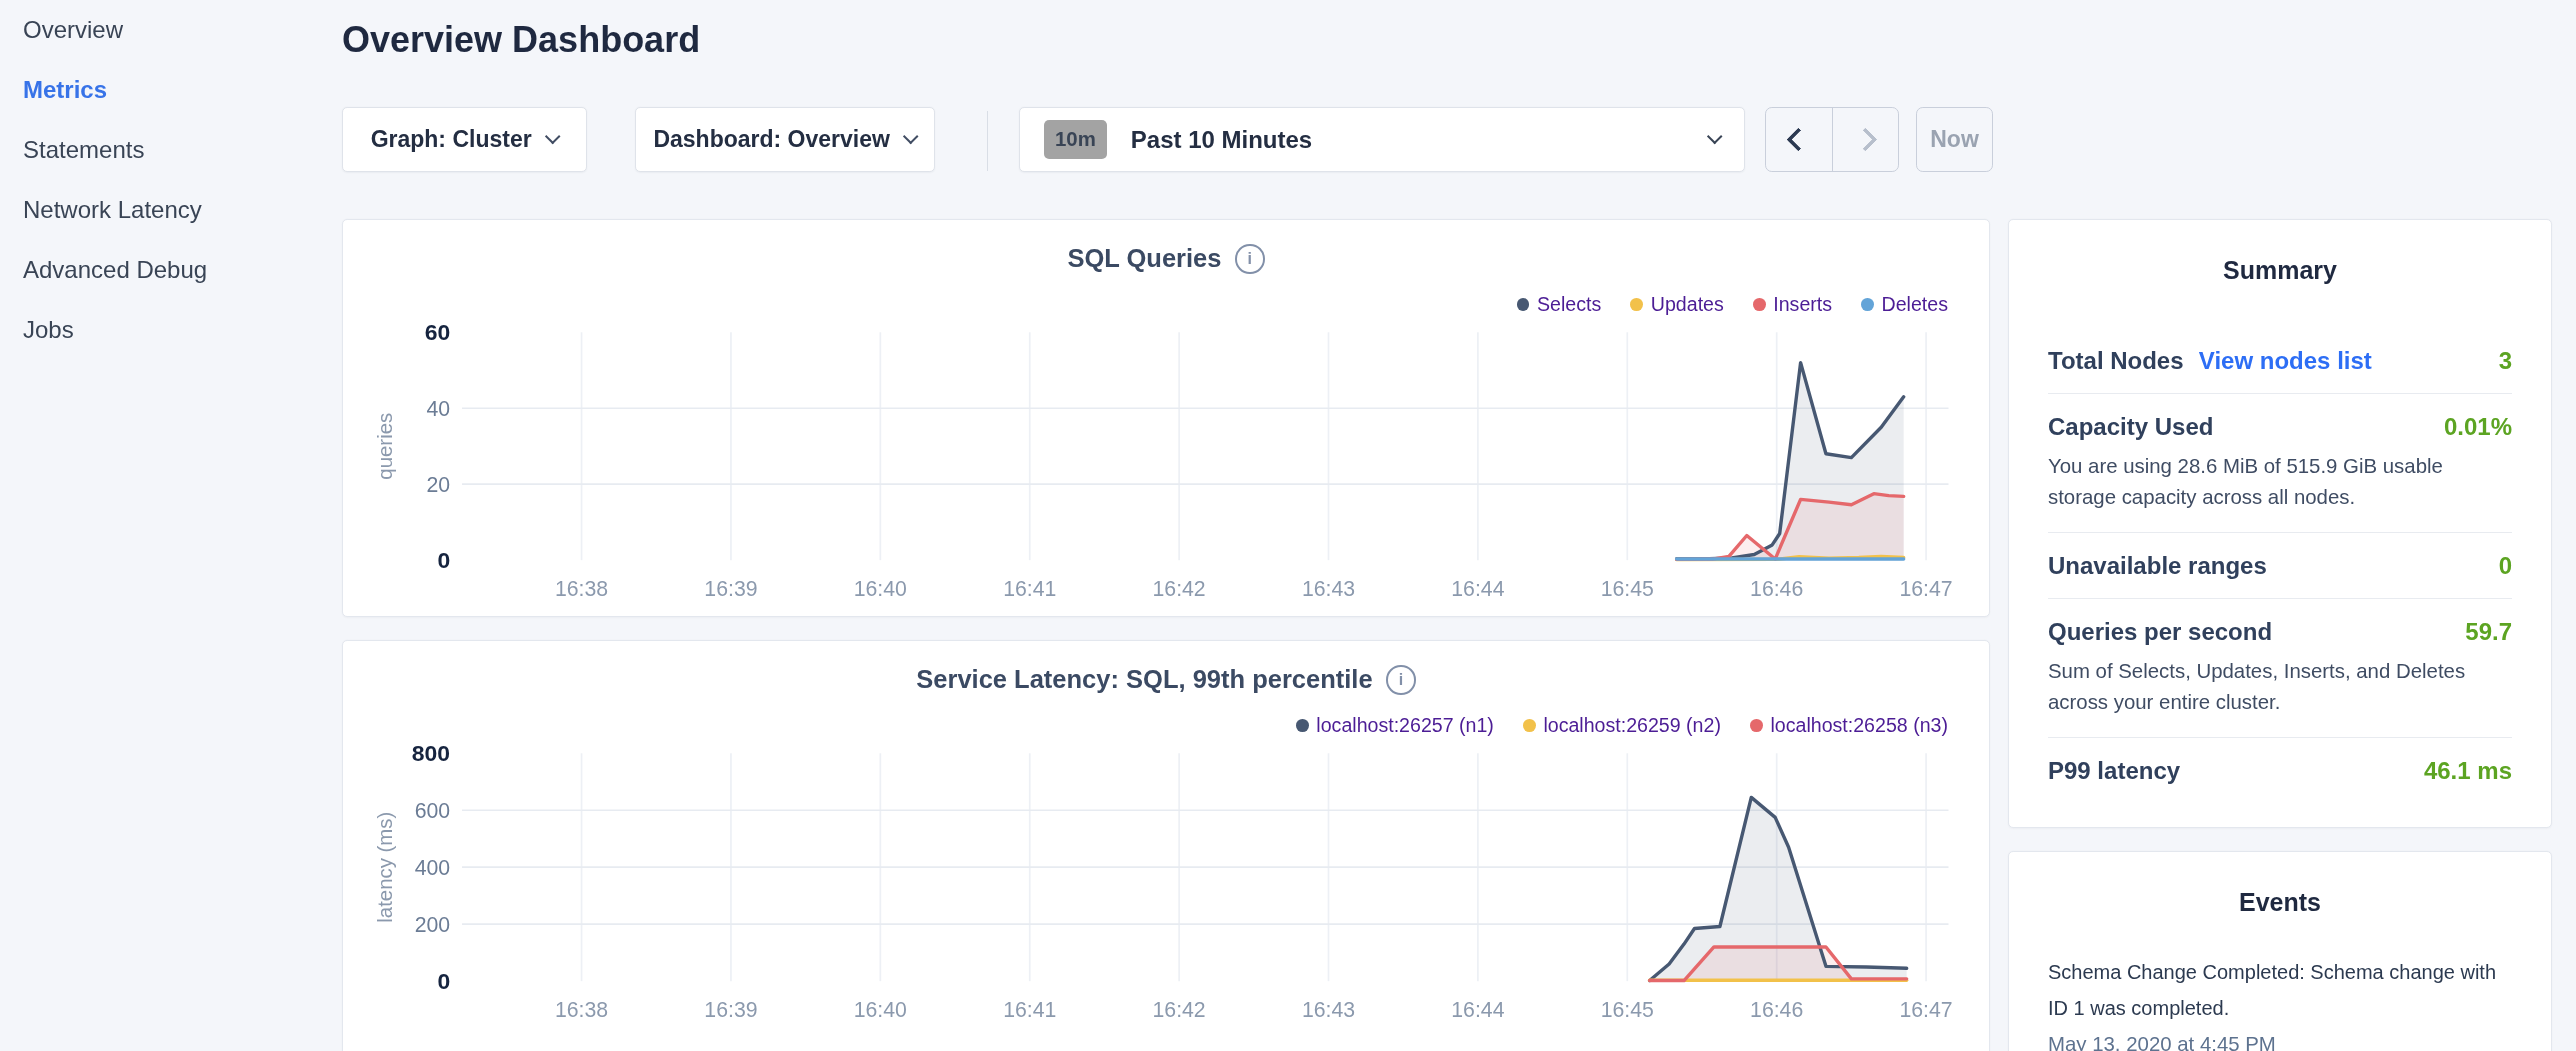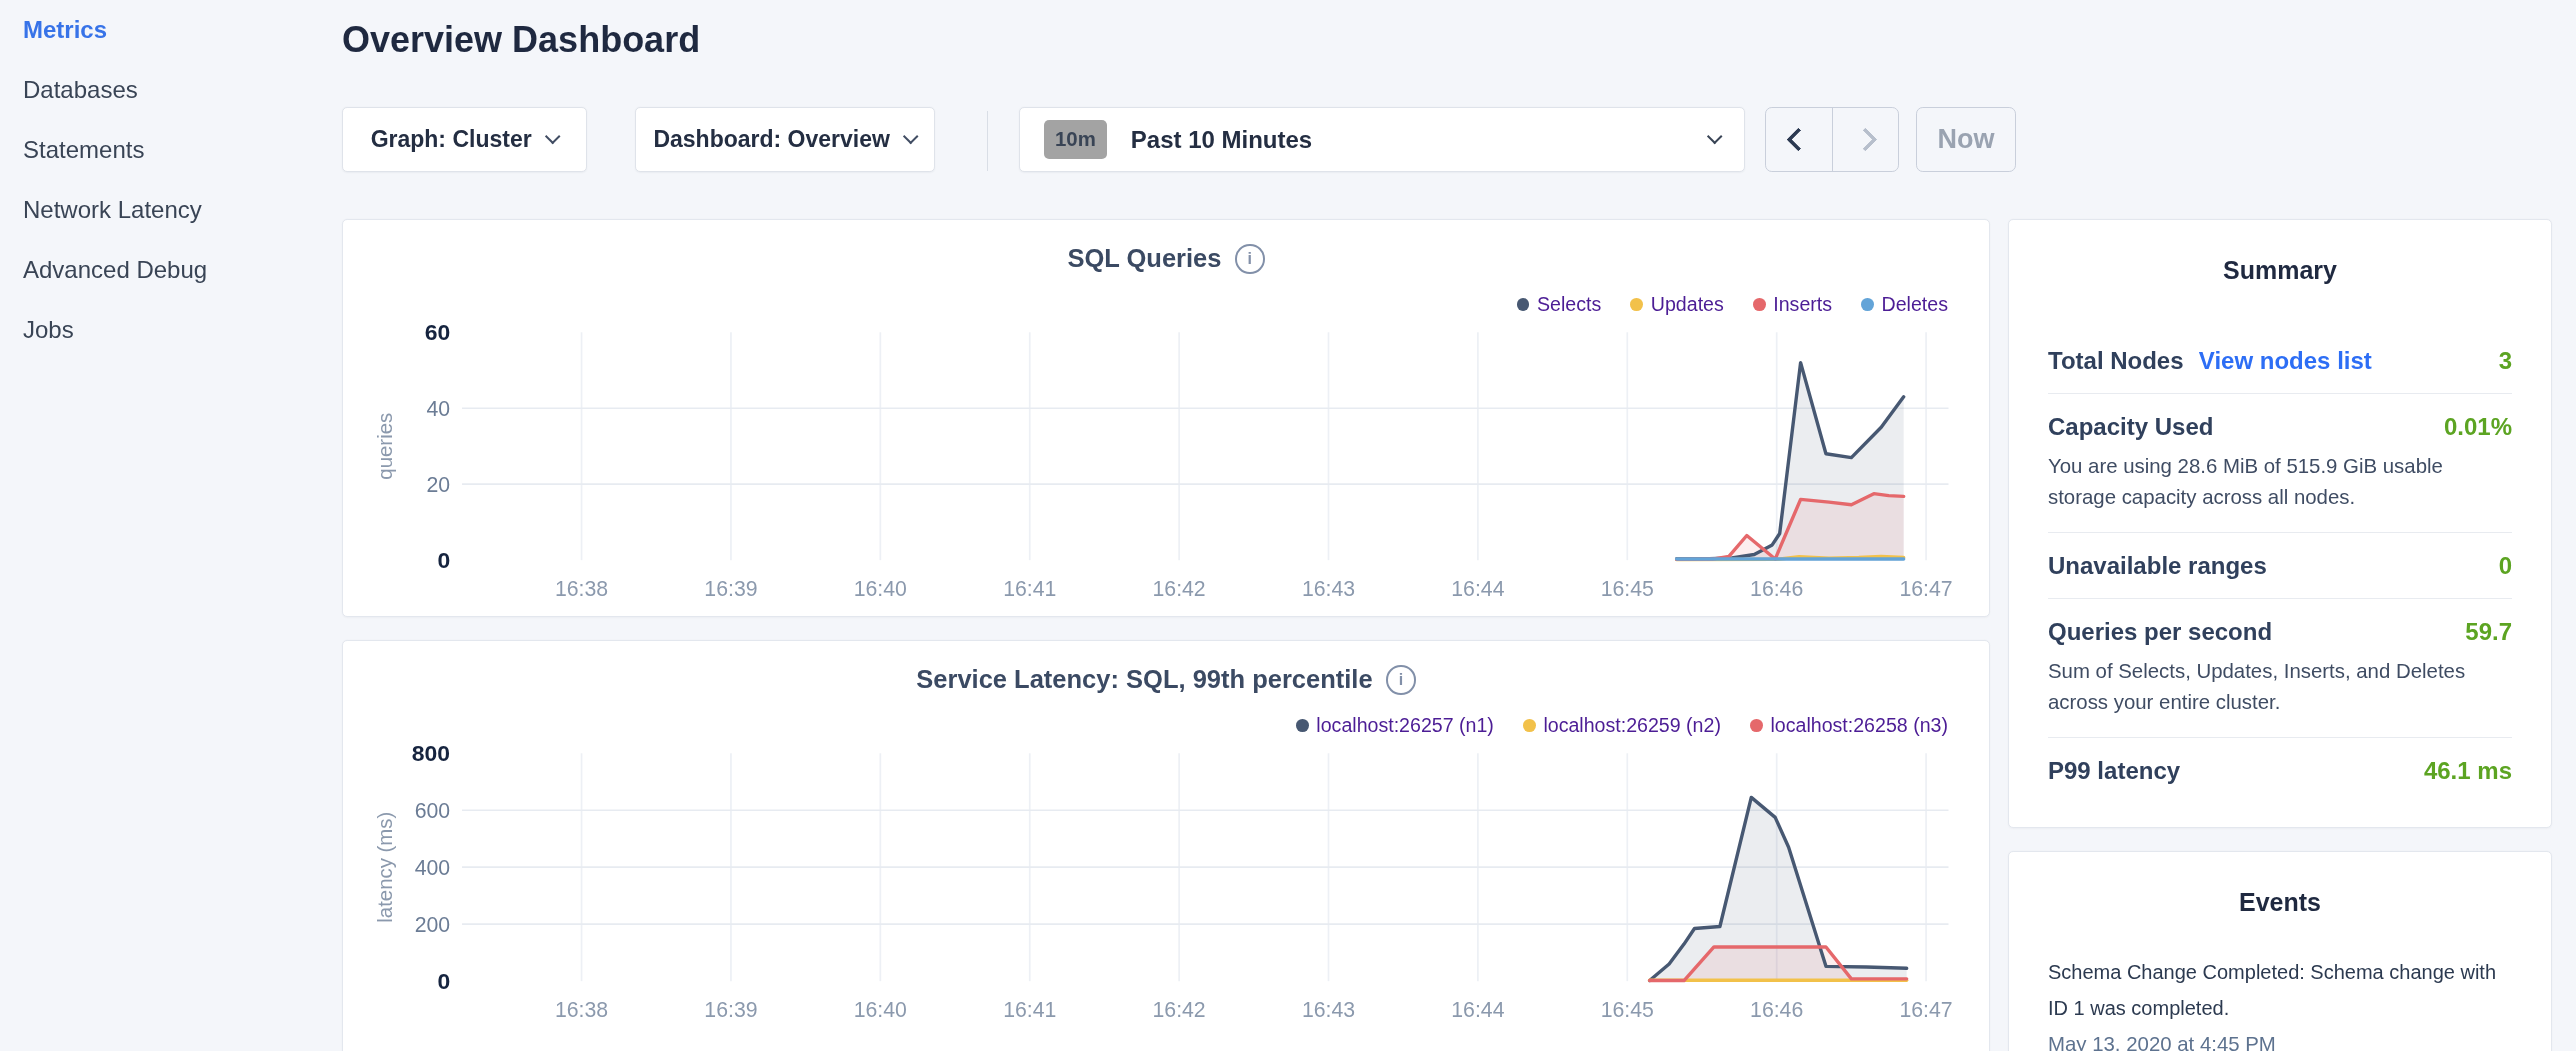--- a/index.html
+++ b/index.html
@@ -17,21 +17,21 @@
   .chev{display:inline-block;width:9.4px;height:9.4px;border-right:2.6px solid #414d63;border-bottom:2.6px solid #414d63;transform:rotate(45deg);margin-top:-5.1px;}
   .vdivider{position:absolute;left:987px;top:111px;height:60px;width:1.3px;background:#d9dee6;}
   .time-box{left:1019px;width:726px;padding:0 24px;cursor:pointer;}
   .time-badge{background:#a3a3a3;border-radius:5.1px;padding:7.7px 11px;font-size:20.4px;font-weight:700;color:#394455;}
   .time-label{margin-left:24px;font-size:24px;font-weight:700;color:#242e42;flex:1;}
   .nav-group{left:1765px;width:134px;border:1.3px solid #c9cfdb;border-radius:6.8px;display:flex;}
   .nav-btn{flex:1;display:flex;align-items:center;justify-content:center;cursor:pointer;}
   .nav-btn.first{border-right:1.3px solid #c9cfdb;}
   .chev-l{display:inline-block;width:12.8px;height:12.8px;border-left:4.3px solid #2c3a52;border-bottom:4.3px solid #2c3a52;transform:rotate(45deg);border-radius:1.7px;}
   .chev-r{display:inline-block;width:12.8px;height:12.8px;border-right:4.3px solid #b7bfcc;border-top:4.3px solid #b7bfcc;transform:rotate(45deg);border-radius:1.7px;}
-  .now-btn{left:1916px;width:100px;border:1.3px solid #c9cfdb;border-radius:6.8px;display:flex;align-items:center;justify-content:center;font-size:27px;font-weight:700;color:#9aa3b1;cursor:pointer;}
+  .now-btn{left:1916px;width:77px;border:1.3px solid #c9cfdb;border-radius:6.8px;display:flex;align-items:center;justify-content:center;font-size:23px;font-weight:700;color:#9aa3b1;cursor:pointer;}
   
   .card{position:absolute;background:#fff;border:0.9px solid #e3e7ee;border-radius:5.1px;box-shadow:0 0.9px 1.7px rgba(40,50,70,.04);box-sizing:border-box;}
   .chart-card1{left:342px;top:219px;width:1648px;height:398px;}
   .chart-card2{left:342px;top:640px;width:1648px;height:488px;}
   .chart-title-row{position:absolute;left:0;top:24px;width:100%;display:flex;align-items:center;justify-content:center;gap:13.6px;}
   .chart-title{font-size:25.5px;font-weight:700;color:#3b4a63;}
   .info-icon{width:25.5px;height:25.5px;border:2.1px solid #8290a9;border-radius:50%;color:#8290a9;font-size:16px;font-weight:700;display:flex;align-items:center;justify-content:center;cursor:pointer;}
   .legend{position:absolute;right:41px;top:73px;display:flex;gap:29px;align-items:center;}
   .lg-item{display:flex;align-items:center;gap:7.7px;}
   .lg-dot{width:12.8px;height:12.8px;border-radius:50%;}
@@ -52,22 +52,22 @@
   .events-card{left:2008px;top:851px;width:544px;height:255px;padding:0 39px;}
   .event-msg{margin-top:37px;font-size:20px;line-height:36px;color:#2c3a50;}
   .event-time{margin-top:6.8px;font-size:20.4px;color:#5d728f;}
 </style>
 </head>
 <body>
 
 <div id="screen">
 
   <div class="sidebar">
+    <div class="nav-item">Overview</div>
     <div class="nav-item active">Metrics</div>
-    <div class="nav-item">Databases</div>
     <div class="nav-item">Statements</div>
     <div class="nav-item">Network Latency</div>
     <div class="nav-item">Advanced Debug</div>
     <div class="nav-item">Jobs</div>
   </div>
 
   <div class="page-title">Overview Dashboard</div>
 
   <div class="ctrl box dd" style="left:342px;width:245px;">
     <span>Graph: Cluster</span>

